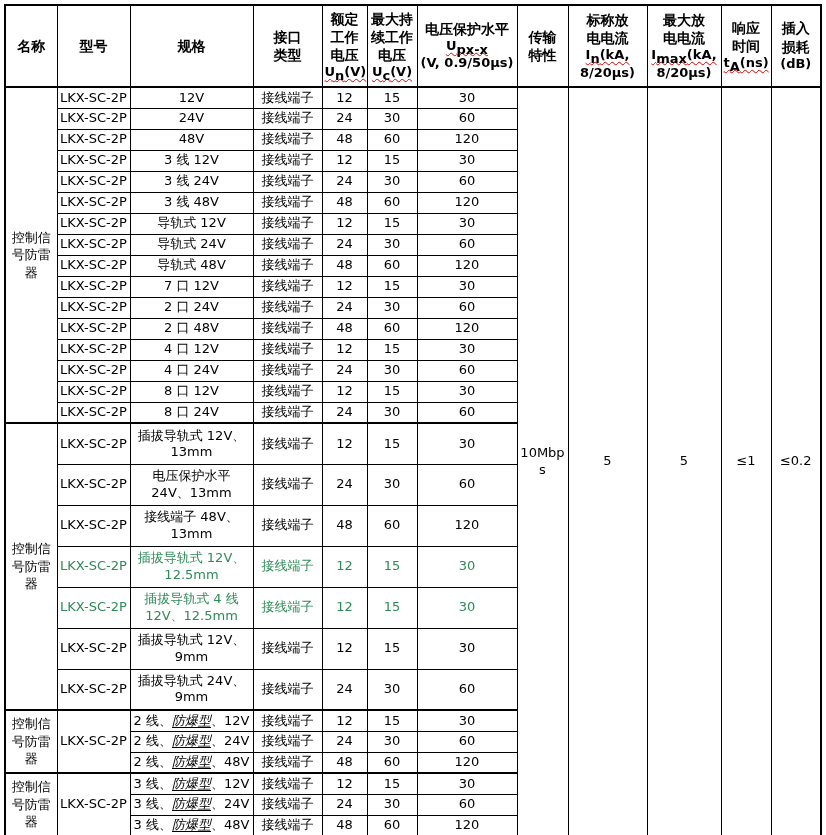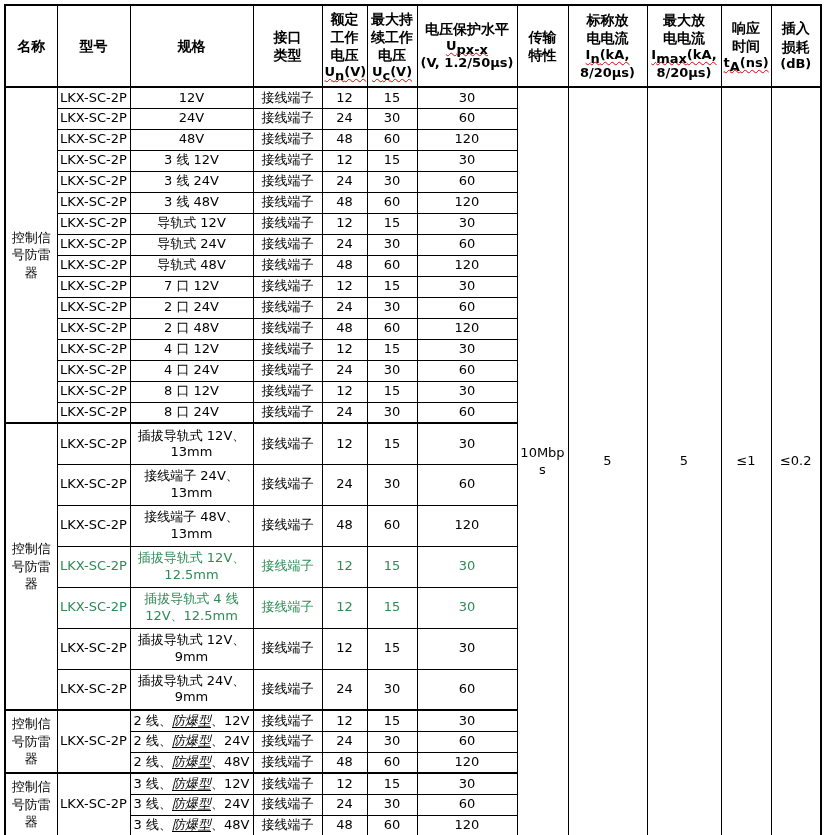--- a/index.html
+++ b/index.html
@@ -73,21 +73,21 @@
         </th>
         <th data-name="col-header-max-voltage">
           <div class="pre" data-name="header-label">最大持
 续工作
 电压</div>
           <div class="tok wavy" data-name="header-symbol"><span>U</span><sub>c</sub><span>(V)</span></div>
         </th>
         <th data-name="col-header-protection-level">
           <div data-name="header-label">电压保护水平</div>
           <div class="tok wavy" data-name="header-symbol"><span>U</span><sub>px-x</sub></div>
-          <div class="tok" data-name="header-unit">(V, 1.2/50μs)</div>
+          <div class="tok" data-name="header-unit">(V, 0.9/50μs)</div>
         </th>
         <th data-name="col-header-transmission"><span class="pre" data-name="header-label">传输
 特性</span></th>
         <th data-name="col-header-nominal-current">
           <div class="pre" data-name="header-label">标称放
 电电流</div>
           <div class="tok wavy" data-name="header-symbol"><span>I</span><sub>n</sub><span>(kA,</span></div>
           <div class="tok" data-name="header-unit">8/20μs)</div>
         </th>
         <th data-name="col-header-max-current">
@@ -247,21 +247,21 @@
           <td data-name="name-cell" rowspan="7">控制信号防雷器</td>
           <td data-name="model-cell">LKX-SC-2P</td>
           <td data-name="spec-cell"><span data-name="spec-text">插拔导轨式 12V、13mm</span></td>
           <td data-name="interface-cell">接线端子</td>
           <td data-name="un-cell">12</td>
           <td data-name="uc-cell">15</td>
           <td data-name="up-cell">30</td>
         </tr>
         <tr data-name="table-row" class="body-row tall">
           <td data-name="model-cell">LKX-SC-2P</td>
-          <td data-name="spec-cell"><span data-name="spec-text">接线端子 24V、13mm</span></td>
+          <td data-name="spec-cell"><span data-name="spec-text">电压保护水平 24V、13mm</span></td>
           <td data-name="interface-cell">接线端子</td>
           <td data-name="un-cell">24</td>
           <td data-name="uc-cell">30</td>
           <td data-name="up-cell">60</td>
         </tr>
         <tr data-name="table-row" class="body-row tall">
           <td data-name="model-cell">LKX-SC-2P</td>
           <td data-name="spec-cell"><span data-name="spec-text">接线端子 48V、13mm</span></td>
           <td data-name="interface-cell">接线端子</td>
           <td data-name="un-cell">48</td>

